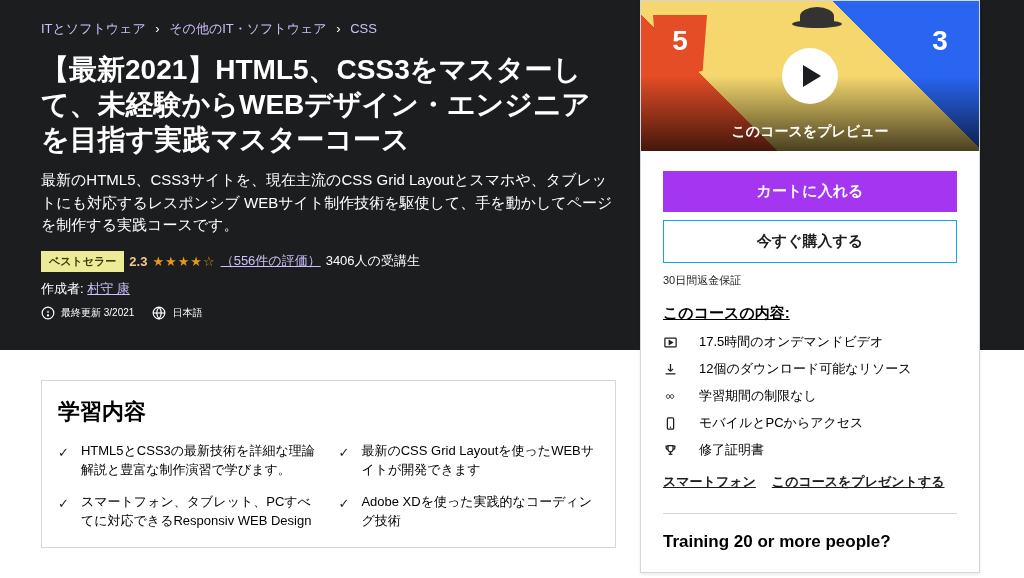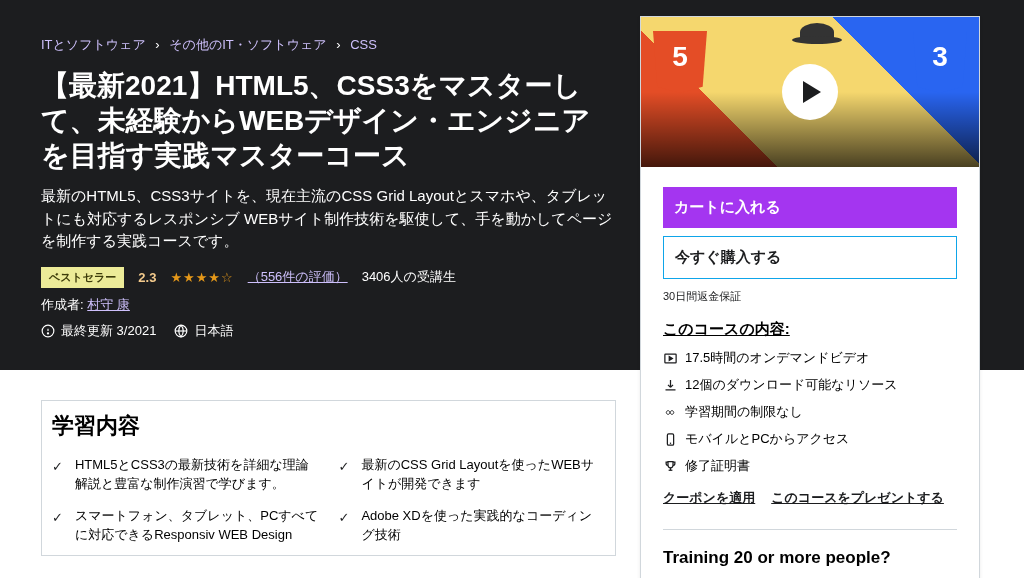--- a/index.html
+++ b/index.html
@@ -1,68 +1,68 @@
 <!DOCTYPE html>
 <html><head>
 <meta charset="utf-8">
 <style>
 * { margin: 0; padding: 0; box-sizing: border-box; }
 body { font-family: -apple-system, BlinkMacSystemFont, "Segoe UI", sans-serif; background: #fff; width: 1024px; }
-.dark-top { background: #1c1d1f; padding: 36px 0 30px; }
+.dark-top { background: #1c1d1f; padding: 20px 0 30px; }
 .container { max-width: 990px; margin: 0 auto; padding: 0 24px; display: flex; gap: 24px; }
 .left { flex: 1; max-width: 575px; }
 .right { width: 340px; position: relative; }
 .breadcrumb { color: #cec0fc; font-size: 13px; margin-bottom: 14px; }
 .breadcrumb a { color: #cec0fc; text-decoration: none; }
 .breadcrumb .sep { color: #fff; margin: 0 6px; }
 .title { color: #fff; font-size: 28px; font-weight: 700; line-height: 1.25; margin-bottom: 12px; }
 .subtitle { color: #fff; font-size: 15px; line-height: 1.5; margin-bottom: 14px; }
-.meta-row { display: flex; align-items: center; gap: 14px; font-size: 13px; margin-bottom: 8px; flex-wrap: wrap; }
+.meta-row { display: flex; align-items: center; gap: 5px; font-size: 13px; margin-bottom: 8px; flex-wrap: wrap; }
 .badge { background: #eceb98; color: #3d3c0a; font-size: 11px; font-weight: 700; padding: 3px 8px; }
 .rating-num { color: #f3ca8c; font-weight: 700; }
 .stars { color: #e59819; letter-spacing: 1px; font-size: 13px; }
 .reviews { color: #cec0fc; text-decoration: underline; }
 .students { color: #fff; }
 .author-line { color: #fff; font-size: 13px; margin-bottom: 8px; }
 .author-line a { color: #cec0fc; text-decoration: underline; }
-.info-line { color: #fff; font-size: 13px; display: flex; gap: 18px; align-items: center; }
+.info-line { color: #fff; font-size: 10px; display: flex; gap: 18px; align-items: center; }
 .info-item { display: inline-flex; align-items: center; gap: 6px; }
 .icon-sm { width: 14px; height: 14px; display: inline-block; }
 
 .sidebar-card { background: #fff; border: 1px solid #d1d7dc; box-shadow: 0 2px 4px rgba(0,0,0,0.08); position: absolute; top: -20px; width: 340px; }
 .preview { position: relative; height: 150px; background: linear-gradient(45deg, #e44d26 0%, #e44d26 28%, #f5d76e 28%, #f5d76e 70%, #2965f1 70%); display: flex; align-items: center; justify-content: center; }
 .preview-overlay { position: absolute; inset: 0; background: linear-gradient(to bottom, rgba(0,0,0,0) 50%, rgba(0,0,0,0.7)); }
 .play-btn { width: 56px; height: 56px; border-radius: 50%; background: #fff; display: flex; align-items: center; justify-content: center; position: relative; z-index: 2; cursor: pointer; }
 .play-tri { width: 0; height: 0; border-top: 11px solid transparent; border-bottom: 11px solid transparent; border-left: 18px solid #1c1d1f; margin-left: 4px; }
 .preview-text { position: absolute; bottom: 10px; width: 100%; text-align: center; color: #fff; font-weight: 700; font-size: 14px; z-index: 2; }
 .html5-badge { position: absolute; left: 12px; top: 14px; width: 54px; height: 62px; background: #e44d26; clip-path: polygon(0 0, 100% 0, 92% 90%, 50% 100%, 8% 90%); }
 .html5-badge::before { content: "HTML"; position: absolute; top: -14px; left: 3px; color: #000; font-size: 11px; font-weight: 700; letter-spacing: 1px; }
 .html5-badge::after { content: "5"; position: absolute; top: 10px; left: 0; width: 100%; text-align: center; color: #fff; font-size: 28px; font-weight: 700; }
 .css3-badge { position: absolute; right: 12px; top: 14px; width: 54px; height: 62px; background: #2965f1; clip-path: polygon(0 0, 100% 0, 92% 90%, 50% 100%, 8% 90%); }
 .css3-badge::before { content: "CSS"; position: absolute; top: -14px; left: 8px; color: #000; font-size: 11px; font-weight: 700; letter-spacing: 2px; }
 .css3-badge::after { content: "3"; position: absolute; top: 10px; left: 0; width: 100%; text-align: center; color: #fff; font-size: 28px; font-weight: 700; }
 .hat { position: absolute; top: 6px; left: 50%; transform: translateX(-10px); width: 34px; height: 18px; background: #333; border-radius: 50% 50% 10% 10%; }
 .hat::after { content: ""; position: absolute; bottom: -3px; left: -8px; width: 50px; height: 8px; background: #333; border-radius: 50%; }
 
 .card-body { padding: 20px 22px; }
 .price { font-size: 30px; font-weight: 700; margin-bottom: 12px; }
-.btn { display: block; width: 100%; padding: 11px; text-align: left; font-weight: 700; font-size: 15px; cursor: pointer; border: none; margin-bottom: 8px; }
+.btn { display: block; width: 100%; padding: 11px; text-align: center; font-weight: 700; font-size: 15px; cursor: pointer; border: none; margin-bottom: 8px; }
 .btn-cart { background: #a435f0; color: #fff; }
 .btn-buy { background: #fff; color: #1c1d1f; border: 1px solid #0ea5e9; }
 .guarantee { font-size: 11px; color: #1c1d1f; margin: 10px 0 16px; }
 .includes-head { font-weight: 700; font-size: 15px; margin-bottom: 10px; text-decoration: underline; }
 .includes-list { list-style: none; font-size: 13px; }
-.includes-list li { display: flex; align-items: center; gap: 7px; margin-bottom: 9px; }
+.includes-list li { display: flex; align-items: center; gap: 21px; margin-bottom: 9px; }
 .inc-icon { width: 15px; height: 15px; flex-shrink: 0; display: flex; align-items: center; justify-content: center; }
 .links-row { display: flex; gap: 16px; font-size: 13px; margin-top: 14px; }
 .links-row a { color: #1c1d1f; font-weight: 700; text-decoration: underline; cursor: pointer; }
 .training-head { font-weight: 700; font-size: 17px; margin-top: 22px; padding-top: 18px; border-top: 1px solid #d1d7dc; }
 
 .white-section { background: #fff; padding-top: 30px; }
-.learn-box { border: 1px solid #d1d7dc; padding: 10px; margin-bottom: 28px; }
+.learn-box { border: 1px solid #d1d7dc; padding: 16px; margin-bottom: 28px; }
 .section-head { font-size: 22px; font-weight: 700; margin-bottom: 14px; }
 .learn-grid { display: grid; grid-template-columns: 1fr 1fr; gap: 12px 20px; }
 .learn-item { display: flex; gap: 12px; font-size: 13px; line-height: 1.5; }
 .check { flex-shrink: 0; color: #1c1d1f; margin-top: 2px; }
 </style>
 </head>
 <body>
 
 <div class="dark-top">
   <div class="container">
@@ -109,20 +109,21 @@
     <div class="right">
       <div class="sidebar-card">
         <div class="preview">
           <div class="html5-badge"></div>
           <div class="hat"></div>
           <div class="css3-badge"></div>
           <div class="preview-overlay"></div>
           <div class="play-btn">
               <div class="play-tri"></div>
             </div>
+          <div class="preview-text">このコースをプレビュー</div>
         </div>
         <div class="card-body">
           <button class="btn btn-cart">カートに入れる</button>
           <button class="btn btn-buy">今すぐ購入する</button>
           <div class="guarantee">30日間返金保証</div>
           <div class="includes-head">このコースの内容:</div>
           <ul class="includes-list">
             <li>
               <span class="inc-icon">
                   <svg viewBox="0 0 24 24" width="15" height="15" fill="none" stroke="#1c1d1f" stroke-width="2">
@@ -163,21 +164,21 @@
                     <path d="M8 4h8v6a4 4 0 0 1-8 0V4z"></path>
                     <path d="M8 5H5v2a3 3 0 0 0 3 3M16 5h3v2a3 3 0 0 1-3 3"></path>
                     <line x1="12" y1="14" x2="12" y2="18"></line>
                     <line x1="9" y1="18" x2="15" y2="18"></line>
                   </svg>
                 </span>
               <span>修了証明書</span>
             </li>
           </ul>
           <div class="links-row">
-            <a>クーポンを適用</a>
+            <a>スマートフォン</a>
             <a>このコースをプレゼントする</a>
           </div>
           <div class="training-head">Training 20 or more people?</div>
 
         </div>
       </div>
     </div>
   </div>
 </div>
 

